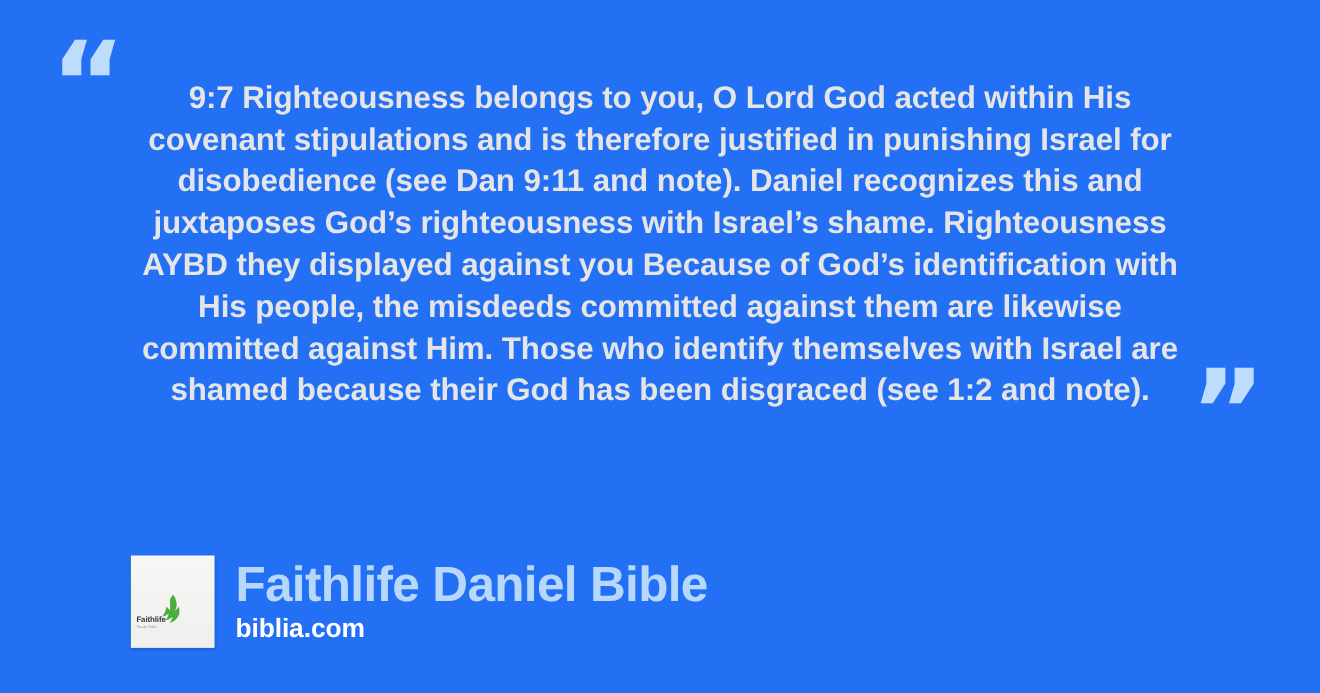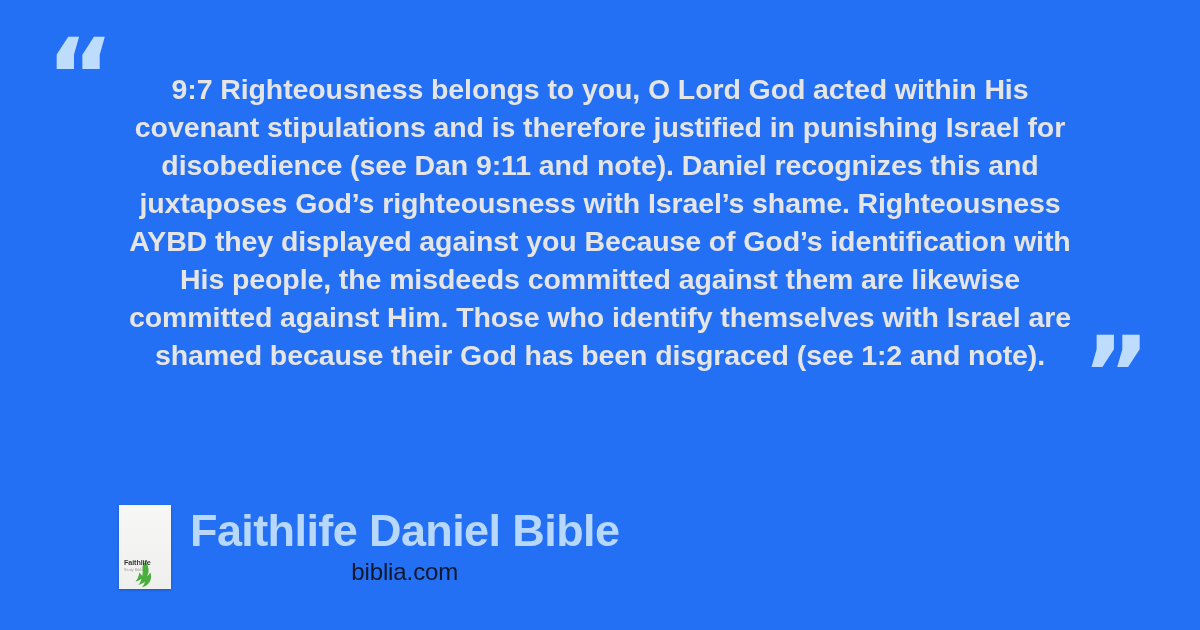--- a/index.html
+++ b/index.html
@@ -63,29 +63,29 @@
   
   .branding {
     position: absolute;
     left: 119px;
     top: 505px;
     display: flex;
     align-items: flex-start;
   }
   .book-cover {
     position: relative;
-    width: 52px;
+    width: 76px;
     height: 84px;
     background: linear-gradient(180deg, #f7f7f5 0%, #efefed 100%);
     box-shadow: 0 1px 3px rgba(0,0,0,0.22);
     flex: 0 0 auto;
     display: flex;
     flex-direction: column;
     align-items: center;
-    justify-content: flex-end;
+    justify-content: center;
     overflow: hidden;
   }
   .book-flame {
     margin-top: 13px;
     width: 24px;
     height: 28px;
   }
   .book-wordmark {
     position: absolute;
     left: 5px;
@@ -116,28 +116,27 @@
   }
   .brand-title {
     color: #b7d8fb;
     font-size: 45px;
     font-weight: 700;
     line-height: 50px;
     letter-spacing: -0.6px;
     white-space: nowrap;
   }
   .brand-sub {
-    color: #0f172a;
+    color: #ffffff;
     font-size: 24px;
-    font-weight: 400;
+    font-weight: 700;
     line-height: 28px;
     letter-spacing: -0.1px;
     margin-top: 2px;
     white-space: nowrap;
-    text-align: center;
   }
 </style>
 </head>
 <body>
 
 <div class="card">
 
   <div class="quote-mark quote-open">“</div>
 
   <div class="quote-body">9:7 Righteousness belongs to you, O Lord God acted within His covenant stipulations and is therefore justified in punishing Israel for disobedience (see Dan 9:11 and note). Daniel recognizes this and juxtaposes God’s righteousness with Israel’s shame. Righteousness AYBD they displayed against you Because of God’s identification with His people, the misdeeds committed against them are likewise committed against Him. Those who identify themselves with Israel are shamed because their God has been disgraced (see 1:2 and note).</div>

